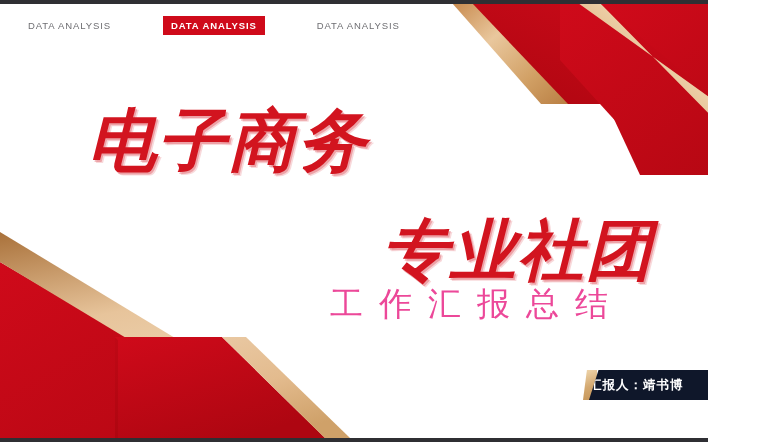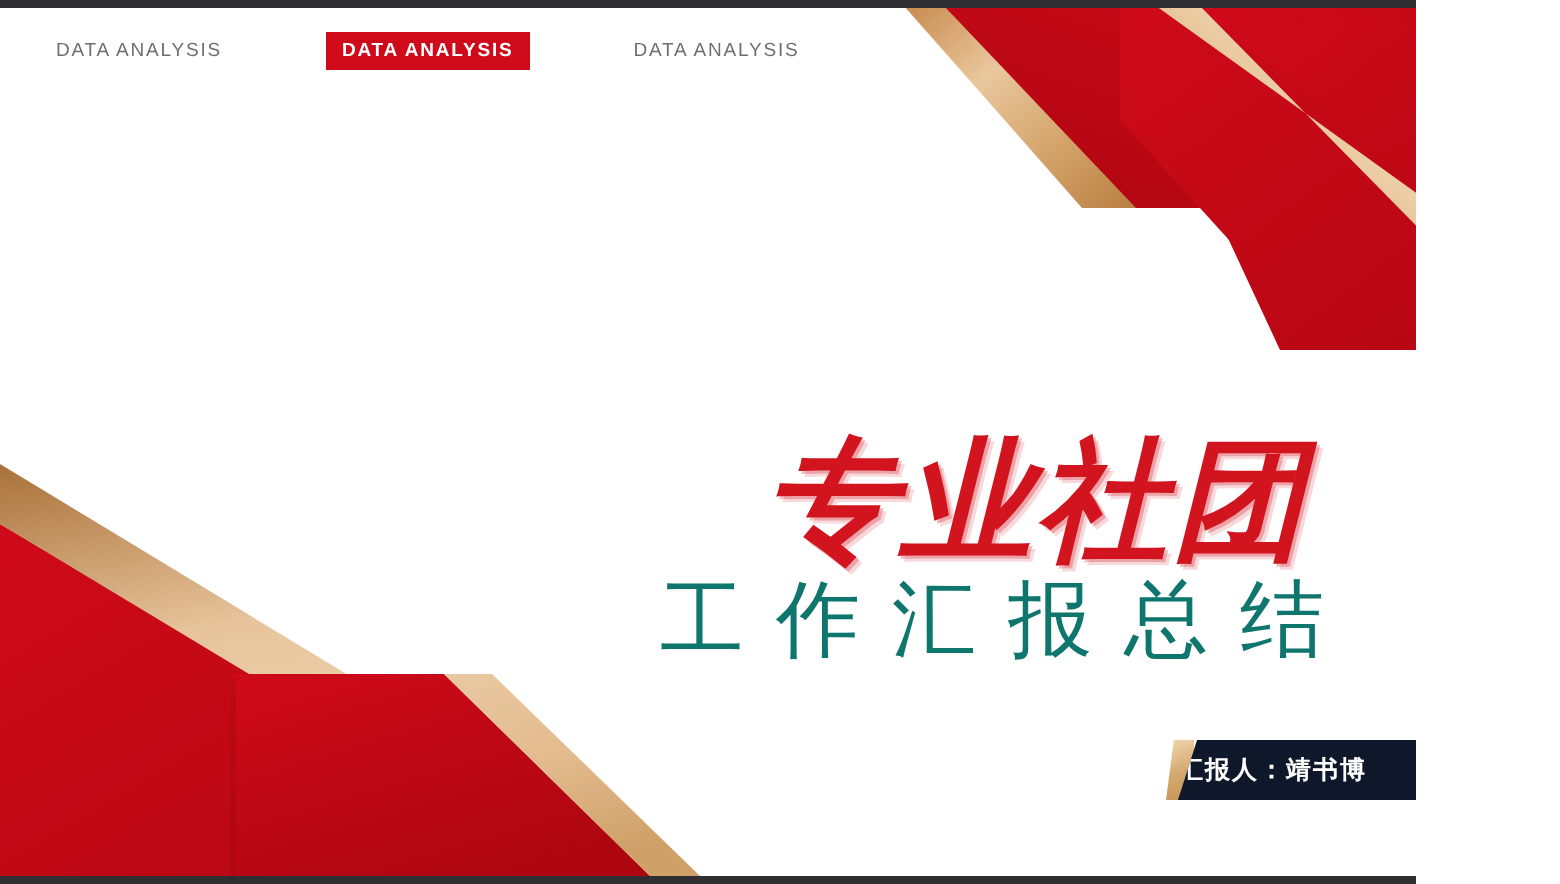--- a/index.html
+++ b/index.html
@@ -92,22 +92,22 @@
     top: 172px;
     font-size: 66px;
     margin-top: 34px;
   }
 
   .subtitle {
     position: absolute;
     left: 330px;
     top: 282px;
     z-index: 25;
-    font-size: 42px;
-    color: #0f766e;
+    font-size: 33px;
+    color: #ec4899;
     letter-spacing: 16px;
     white-space: nowrap;
     font-family: "DejaVu Sans", "Liberation Sans", sans-serif;
   }
 
   
   .presenter {
     position: absolute;
     left: 583px;
     top: 370px;
@@ -300,20 +300,21 @@
 
   <div class="frame-edge top"></div>
   <div class="frame-edge bottom"></div>
 
   <div class="topnav">
     <div class="nav-item spacer-a">DATA ANALYSIS</div>
     <div class="nav-item active spacer-b">DATA ANALYSIS</div>
     <div class="nav-item">DATA ANALYSIS</div>
   </div>
 
+  <div class="headline-1">电子商务</div>
   <div class="headline-2">专业社团</div>
   <div class="subtitle">工作汇报总结</div>
 
   <div class="presenter">
     <div class="gold-left"></div>
     <div class="gold-right"></div>
     <div class="plate">
       <span class="plate-label">汇报人：靖书博</span>
     </div>
   </div>

